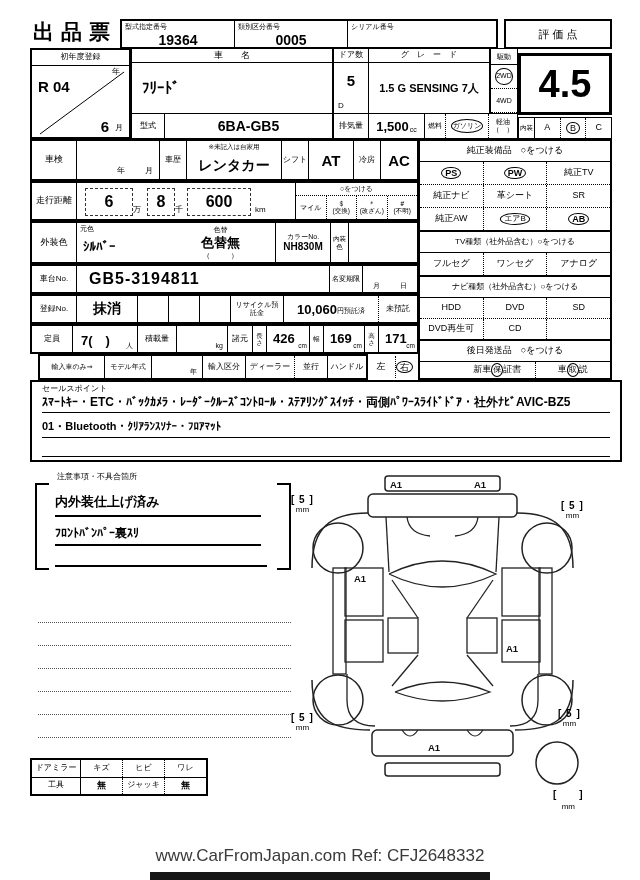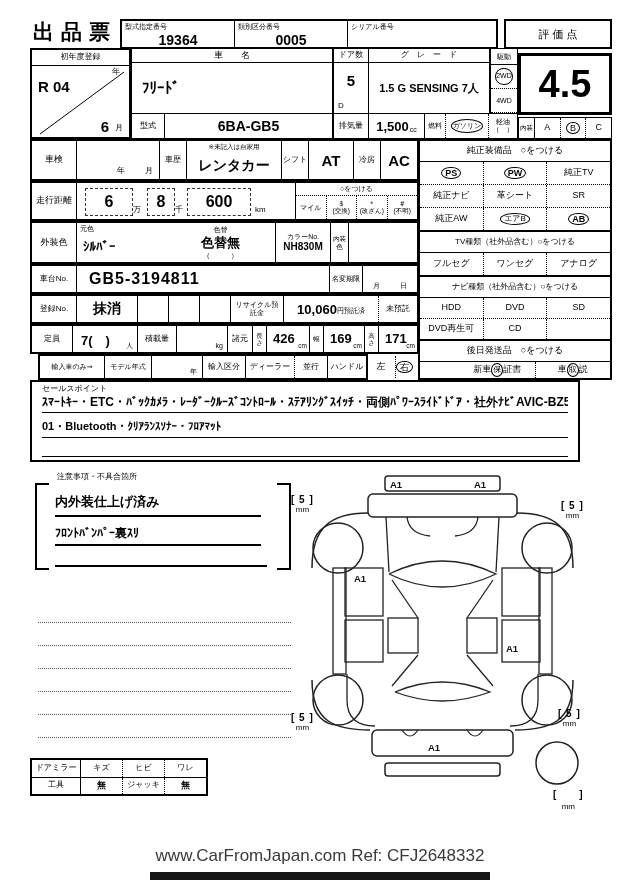--- a/index.html
+++ b/index.html
@@ -308,21 +308,21 @@
           <span>証書</span>
       </div>
       <div class="ctr l9" style="flex:1;">
         <span>車</span>
           <span class="circ" style="font-size:8px;padding:1px;">取</span>
           <span>説</span>
       </div>
     </div>
   </div>
 
-  <div class="ab" style="left:30px;top:380px;width:550px;height:82px;border:2.5px solid #000;">
+  <div class="ab" style="left:30px;top:380px;width:592px;height:82px;border:2.5px solid #000;">
     <div class="l8" style="padding:3px 0 0 10px;">セールスポイント</div>
     <div style="margin:0 10px;border-bottom:1.5px solid #000;height:18px;font-size:12px;font-weight:bold;white-space:nowrap;overflow:hidden;">ｽﾏｰﾄｷｰ・ETC・ﾊﾞｯｸｶﾒﾗ・ﾚｰﾀﾞｰｸﾙｰｽﾞｺﾝﾄﾛｰﾙ・ｽﾃｱﾘﾝｸﾞｽｲｯﾁ・両側ﾊﾟﾜｰｽﾗｲﾄﾞﾄﾞｱ・社外ﾅﾋﾞAVIC-BZ5</div>
     <div style="margin:6px 10px 0;border-bottom:1.5px solid #000;height:18px;font-size:11px;font-weight:bold;">01・Bluetooth・ｸﾘｱﾗﾝｽｿﾅｰ・ﾌﾛｱﾏｯﾄ</div>
     <div style="margin:6px 10px 0;border-bottom:1.5px solid #000;height:12px;"></div>
   </div>
 
   <div class="ab" style="left:35px;top:473px;width:256px;height:97px;">
     <div class="l8" style="position:absolute;left:22px;top:0;">注意事項・不具合箇所</div>
     <div style="position:absolute;left:0;top:10px;bottom:0;width:12px;border:2px solid #000;border-right:none;"></div>
     <div style="position:absolute;right:0;top:10px;bottom:0;width:12px;border:2px solid #000;border-left:none;"></div>

